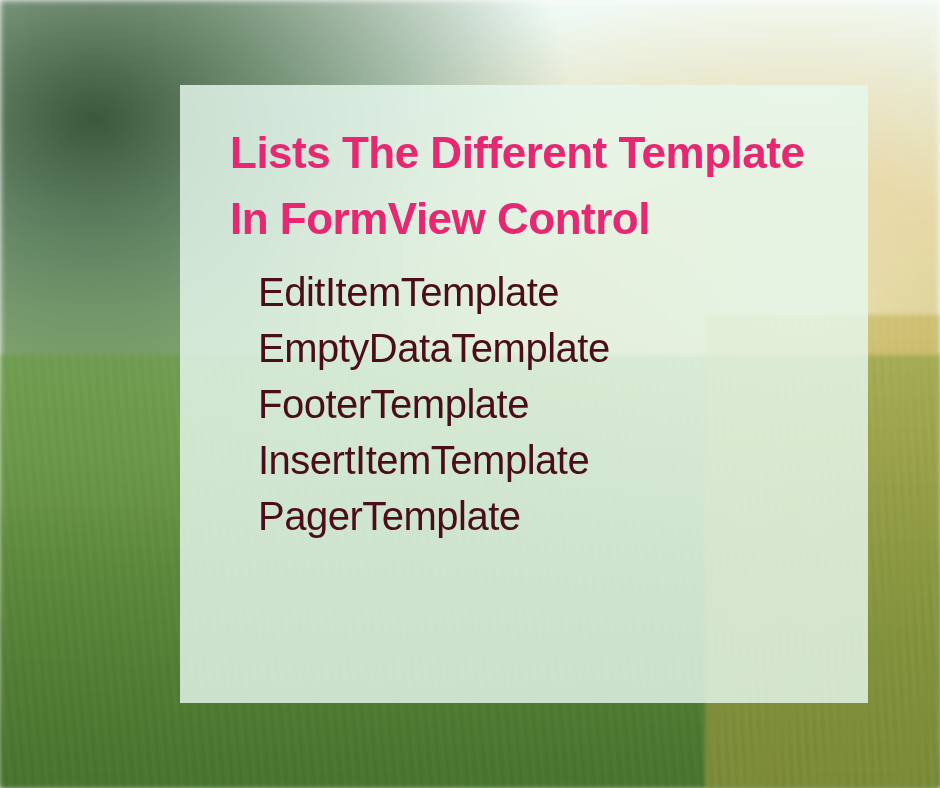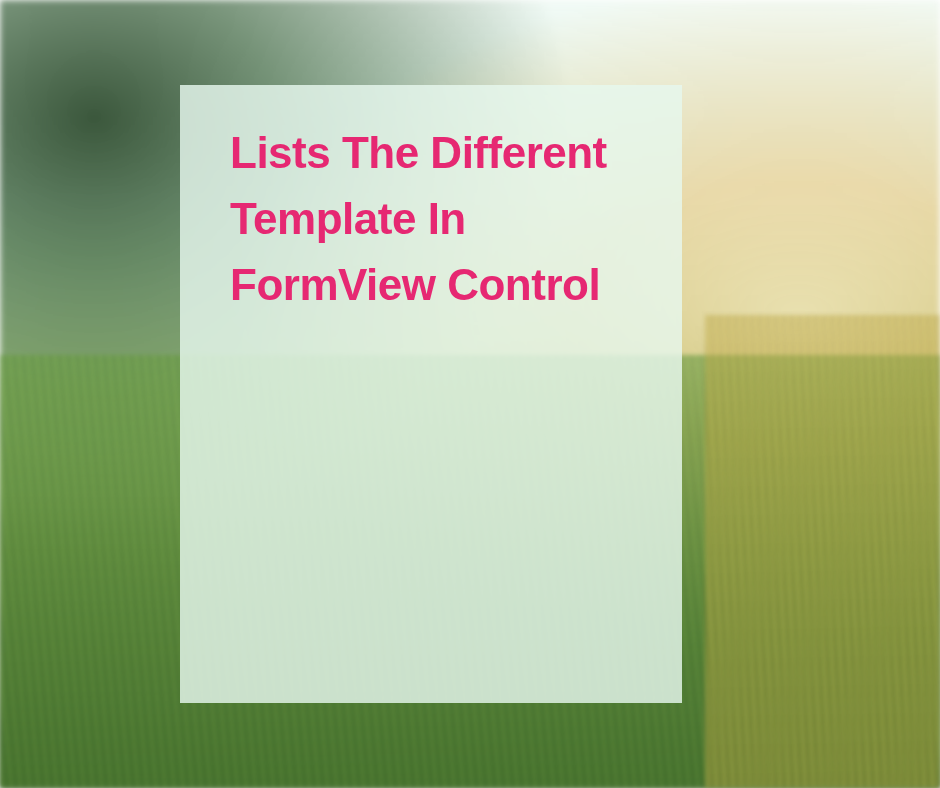--- a/index.html
+++ b/index.html
@@ -58,21 +58,21 @@
       repeating-linear-gradient(88deg, 
         rgba(180, 160, 60, 0.4) 0px, 
         rgba(200, 180, 80, 0.5) 4px, 
         rgba(160, 140, 50, 0.4) 8px);
     filter: blur(2px);
   }
   .content-card {
     position: absolute;
     left: 180px;
     top: 85px;
-    width: 502px;
+    width: 688px;
     height: 618px;
     background: rgba(230, 248, 238, 0.82);
     padding: 35px 50px 40px 50px;
   }
   .title {
     color: #e62872;
     font-size: 44px;
     font-weight: 700;
     line-height: 1.5;
     margin-bottom: 12px;
@@ -92,13 +92,20 @@
 </style>
 </head>
 <body>
 
 <div class="background"></div>
 <div class="grass-overlay"></div>
 <div class="grass-right"></div>
 
 <div class="content-card">
   <h1 class="title">Lists The Different Template In FormView Control</h1>
+  <ul class="list">
+    <li>EditItemTemplate</li>
+    <li>EmptyDataTemplate</li>
+    <li>FooterTemplate</li>
+    <li>InsertItemTemplate</li>
+    <li>PagerTemplate</li>
+  </ul>
 </div>
 
 </body></html>

